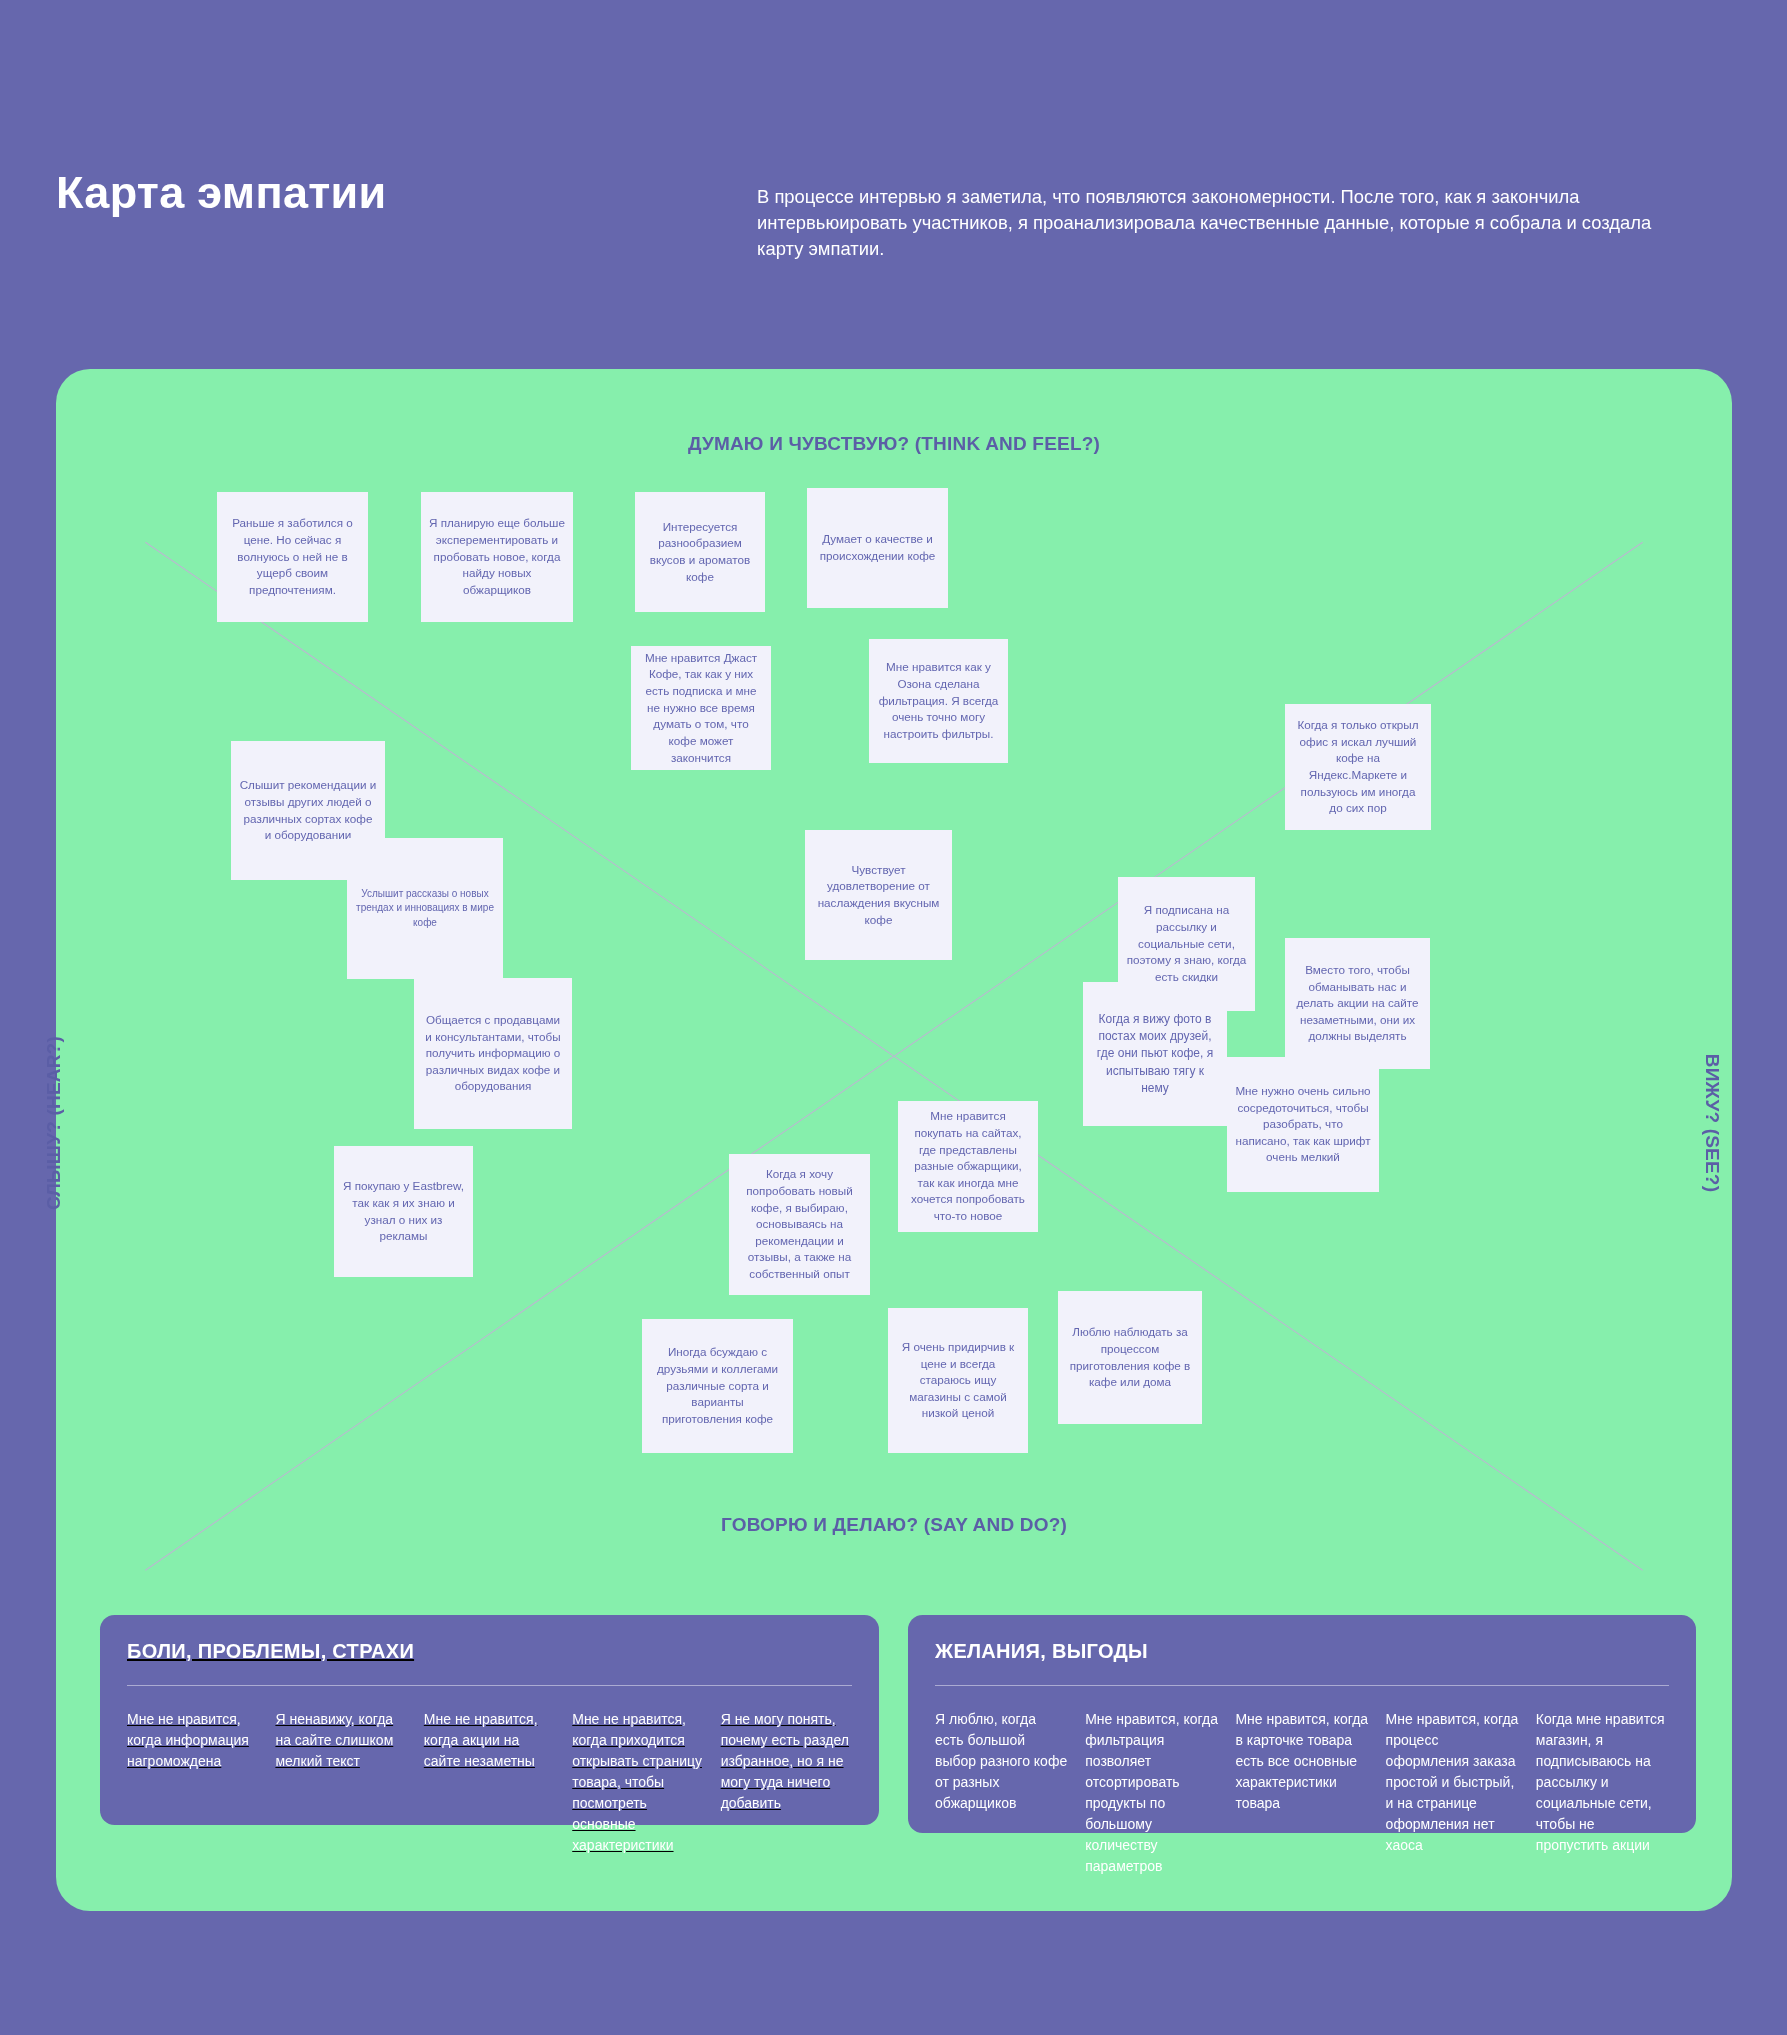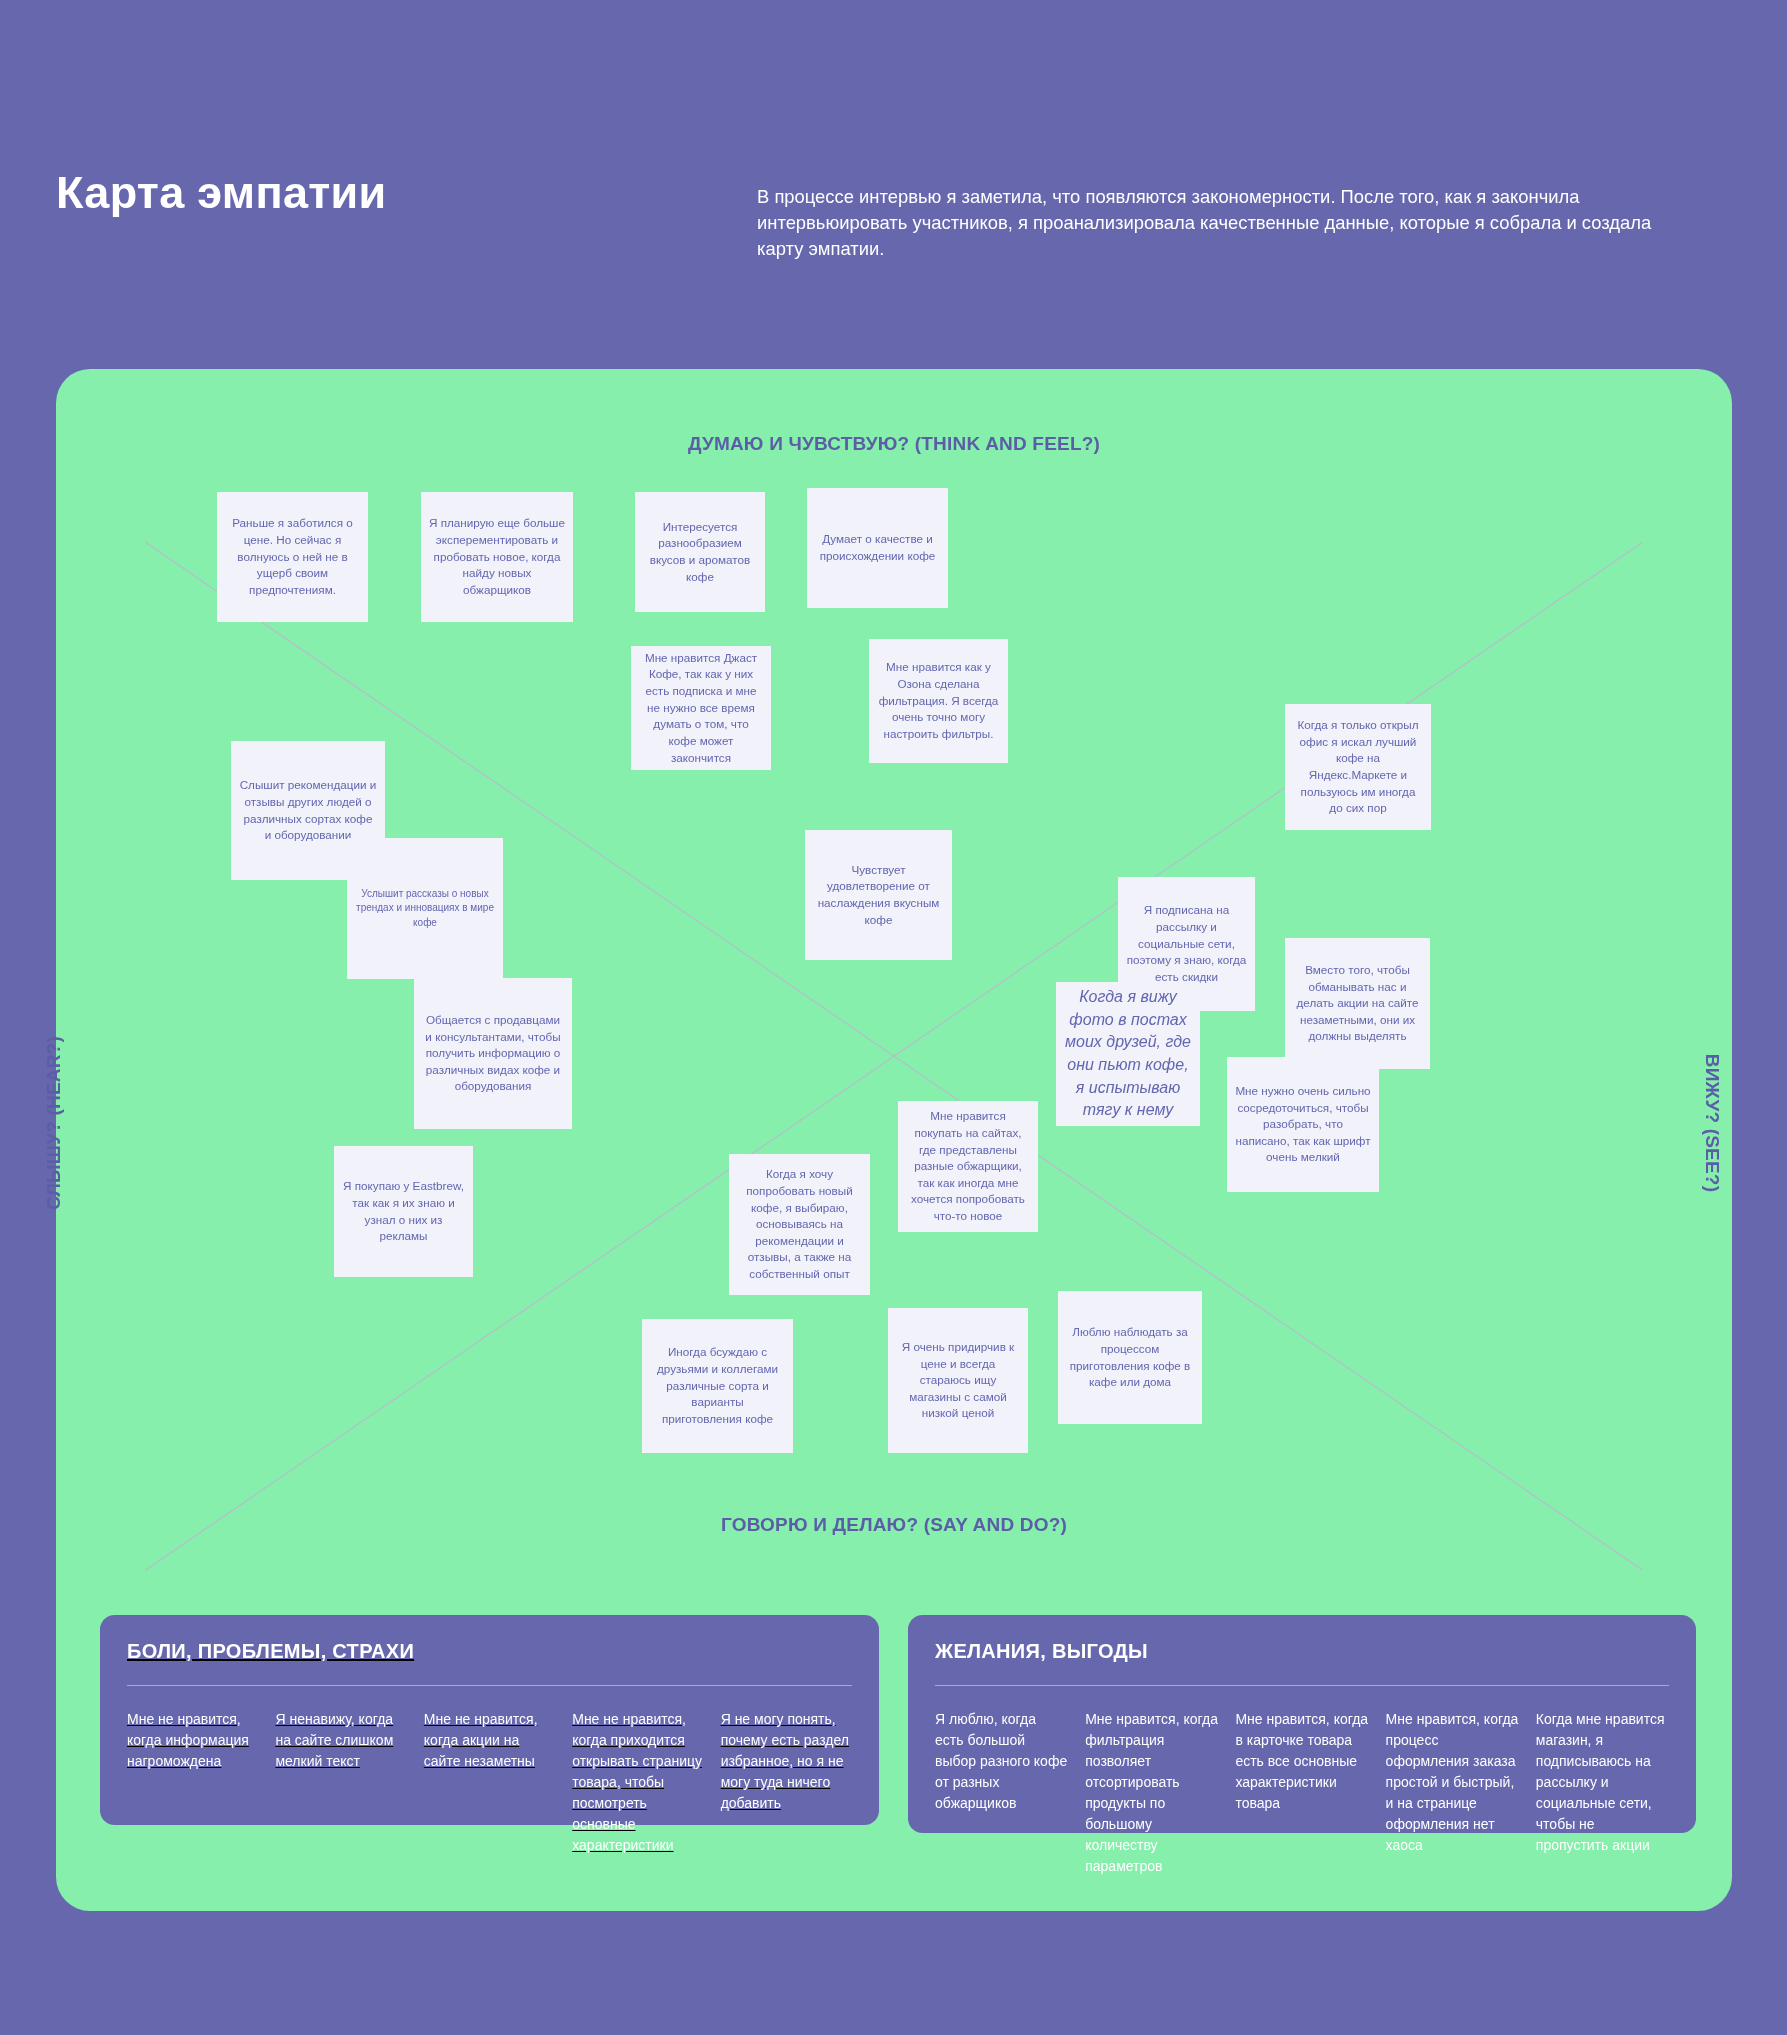--- a/index.html
+++ b/index.html
@@ -151,21 +151,21 @@
         <div class="note" style="left: 579px; top: 123px; width: 130px; height: 120px; font-size: 11.7px;">Интересуется разнообразием вкусов и ароматов кофе</div>
         <div class="note" style="left: 751px; top: 119px; width: 141px; height: 120px; font-size: 11.7px;">Думает о качестве и происхождении кофе</div>
         <div class="note" style="left: 575px; top: 277px; width: 140px; height: 124px; font-size: 11.7px;">Мне нравится Джаст Кофе, так как у них есть подписка и мне не нужно все время думать о том, что кофе может закончится</div>
         <div class="note" style="left: 813px; top: 270px; width: 139px; height: 124px; font-size: 11.7px;">Мне нравится как у Озона сделана фильтрация. Я всегда очень точно могу настроить фильтры.</div>
         <div class="note" style="left: 1229px; top: 335px; width: 146px; height: 126px; font-size: 11.7px;">Когда я только открыл офис я искал лучший кофе на Яндекс.Маркете и пользуюсь им иногда до сих пор</div>
         <div class="note" style="left: 175px; top: 372px; width: 154px; height: 139px; font-size: 11.7px;">Слышит рекомендации и отзывы других людей о различных сортах кофе и оборудовании</div>
         <div class="note" style="left: 291px; top: 469px; width: 156px; height: 141px; font-size: 10px;">Услышит рассказы о новых трендах и инновациях в мире кофе</div>
         <div class="note" style="left: 749px; top: 461px; width: 147px; height: 130px; font-size: 11.7px;">Чувствует удовлетворение от наслаждения вкусным кофе</div>
         <div class="note" style="left: 1062px; top: 508px; width: 137px; height: 134px; font-size: 11.7px;">Я подписана на рассылку и социальные сети, поэтому я знаю, когда есть скидки</div>
         <div class="note" style="left: 1229px; top: 569px; width: 145px; height: 131px; font-size: 11.7px;">Вместо того, чтобы обманывать нас и делать акции на сайте незаметными, они их должны выделять</div>
-        <div class="note" style="left: 1000px; top: 613px; width: 144px; height: 144px; font-size: 16px; font-style: italic;">Когда я вижу фото в постах моих друзей, где они пьют кофе, я испытываю тягу к нему</div>
+        <div class="note" style="left: 1027px; top: 613px; width: 144px; height: 144px; font-size: 12px;">Когда я вижу фото в постах моих друзей, где они пьют кофе, я испытываю тягу к нему</div>
         <div class="note" style="left: 358px; top: 609px; width: 158px; height: 151px; font-size: 11.7px;">Общается с продавцами и консультантами, чтобы получить информацию о различных видах кофе и оборудования</div>
         <div class="note" style="left: 1171px; top: 688px; width: 152px; height: 135px; font-size: 11.7px;">Мне нужно очень сильно сосредоточиться, чтобы разобрать, что написано, так как шрифт очень мелкий</div>
         <div class="note" style="left: 842px; top: 732px; width: 140px; height: 131px; font-size: 11.7px;">Мне нравится покупать на сайтах, где представлены разные обжарщики, так как иногда мне хочется попробовать что-то новое</div>
         <div class="note" style="left: 278px; top: 777px; width: 139px; height: 131px; font-size: 11.7px; text-align: center;">Я покупаю у Eastbrew, так как я их знаю и узнал о них из рекламы</div>
         <div class="note" style="left: 673px; top: 785px; width: 141px; height: 141px; font-size: 11.7px;">Когда я хочу попробовать новый кофе, я выбираю, основываясь на рекомендации и отзывы, а также на собственный опыт</div>
         <div class="note" style="left: 1002px; top: 922px; width: 144px; height: 133px; font-size: 11.7px;">Люблю наблюдать за процессом приготовления кофе в кафе или дома</div>
         <div class="note" style="left: 832px; top: 939px; width: 140px; height: 145px; font-size: 11.7px;">Я очень придирчив к цене и всегда стараюсь ищу магазины с самой низкой ценой</div>
         <div class="note" style="left: 586px; top: 950px; width: 151px; height: 134px; font-size: 11.7px;">Иногда бсуждаю с друзьями и коллегами различные сорта и варианты приготовления кофе</div>
       </div>
   </div>

